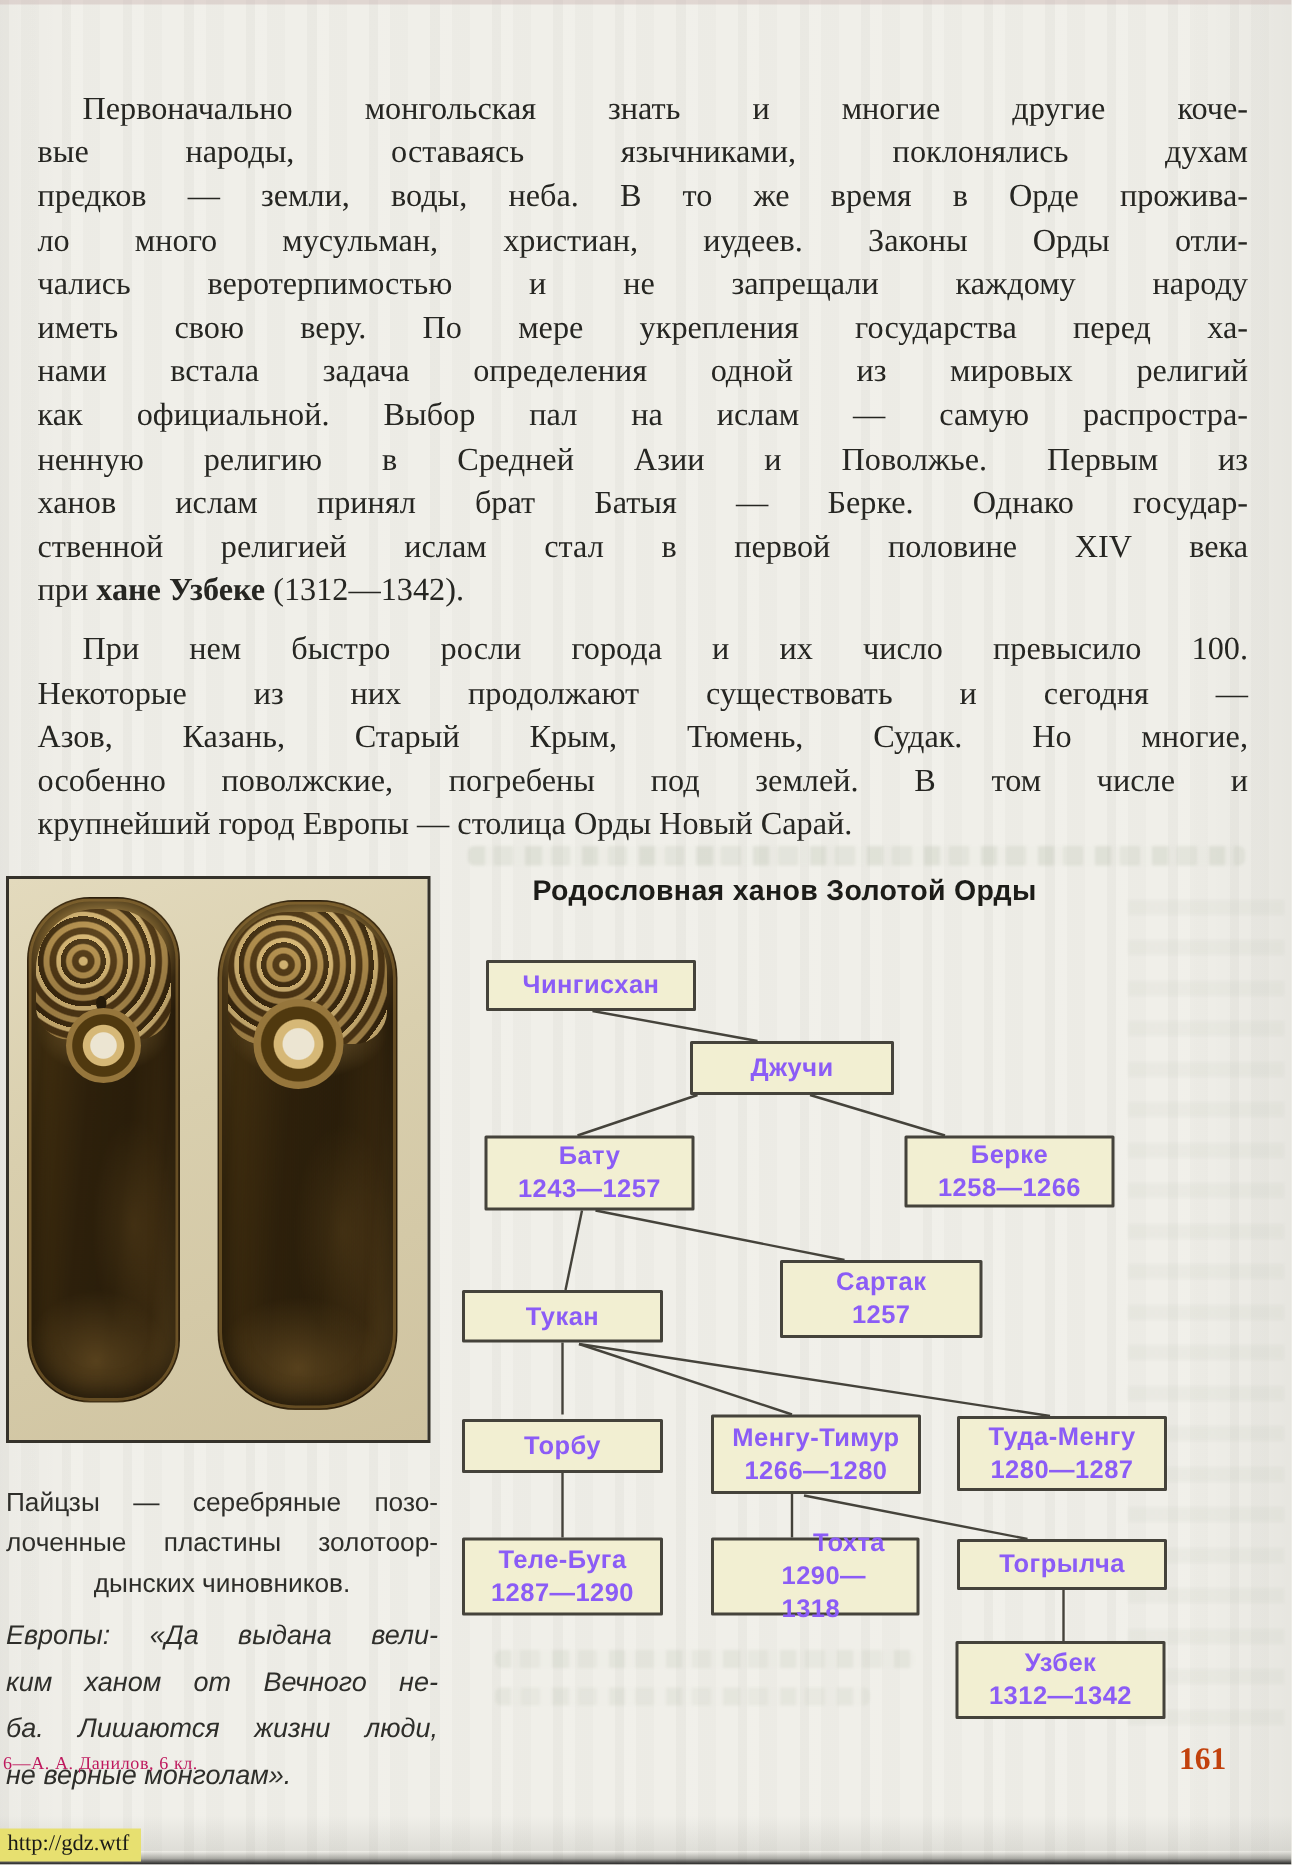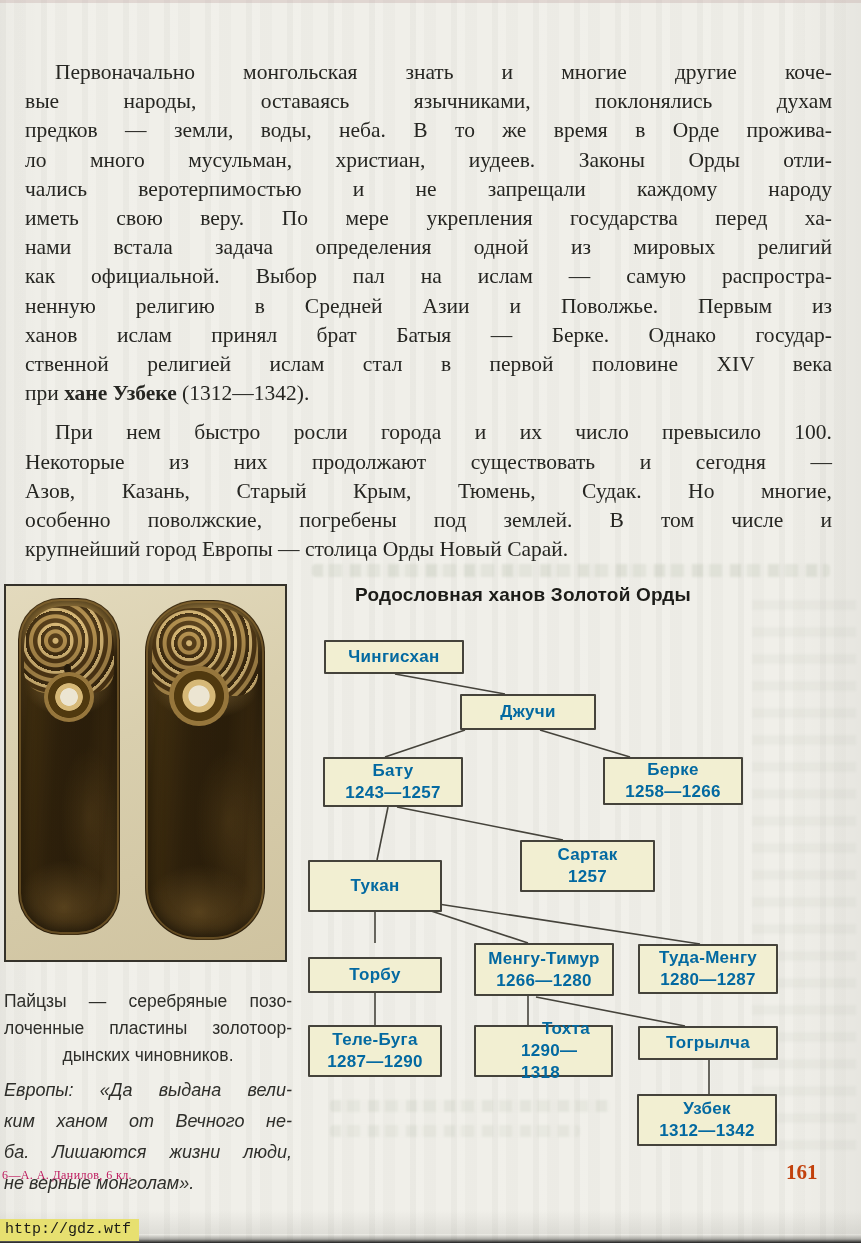--- a/index.html
+++ b/index.html
@@ -78,29 +78,29 @@
   
   .diagram{position:absolute;left:300px;top:582px;width:561px;height:580px;z-index:2;
     font-family:"Liberation Sans", sans-serif;}
   .diagram-title{position:absolute;left:55px;top:2px;font-size:19px;font-weight:bold;color:#1c1c18;letter-spacing:.2px;}
   #tree-lines{position:absolute;left:0;top:0;width:561px;height:580px;pointer-events:none;}
   #tree-lines line{stroke:var(--tree-line,#45433b);stroke-width:1.6;}
   #tree-nodes{position:absolute;inset:0;}
   .tree-node{position:absolute;box-sizing:border-box;
     background:var(--box-fill,#f2efd2);border:2px solid var(--box-border,#45433b);border-radius:1px;
     display:flex;flex-direction:column;justify-content:center;align-items:center;
-    font-weight:bold;font-size:17px;line-height:22px;color:#0369a1;letter-spacing:.3px;}
+    font-weight:bold;font-size:17px;line-height:22px;color:#8b5cf6;letter-spacing:.3px;}
 
   
   .footer-imprint{position:absolute;left:2px;top:1168px;z-index:2;
     font-size:12px;color:#be185d;letter-spacing:.4px;}
   .page-number{position:absolute;left:786px;top:1160px;z-index:2;
     font-family:Liberation Serif, serif;font-size:21px;font-weight:600;color:#c2410c;}
   .watermark{position:absolute;left:0;top:1219px;z-index:6;
-    font-family:Liberation Mono, monospace;font-size:15px;color:#1a1a16;
+    font-family:Liberation Serif, serif;font-size:15px;color:#1a1a16;
     background:#e7e070;padding:2px 8px 3px 5px;}
   .bottom-smudge{position:absolute;left:0;right:0;top:1210px;height:24px;z-index:3;
     background:linear-gradient(to bottom, rgba(140,140,133,0) 0%, rgba(140,140,133,0.18) 100%);}
   .bottom-edge{position:absolute;left:0;right:0;bottom:0;height:9px;z-index:4;
     background:linear-gradient(to bottom, rgba(90,90,85,0) 0%, rgba(90,90,85,0.45) 55%, #202020 100%);}
 </style>
 </head>
 <body>
 
 <div class="page-root">
@@ -182,28 +182,28 @@
           <div>Джучи</div>
         </div>
         <div class="tree-node" style="left: 23px; top: 175px; width: 140px; height: 50px;">
           <div>Бату</div>
           <div>1243—1257</div>
         </div>
         <div class="tree-node" style="left: 303px; top: 175px; width: 140px; height: 48px;">
           <div>Берке</div>
           <div>1258—1266</div>
         </div>
-        <div class="tree-node" style="left: 8px; top: 278px; width: 134px; height: 52px;">
+        <div class="tree-node" style="left: 8px; top: 278px; width: 134px; height: 35px;">
           <div>Тукан</div>
         </div>
         <div class="tree-node" style="left: 220px; top: 258px; width: 135px; height: 52px;">
           <div>Сартак</div>
           <div>1257</div>
         </div>
-        <div class="tree-node" style="left: 8px; top: 375px; width: 134px; height: 36px; justify-content: center;">
+        <div class="tree-node" style="left: 8px; top: 364px; width: 134px; height: 36px; justify-content: center;">
           <div>Торбу</div>
         </div>
         <div class="tree-node" style="left: 174px; top: 361px; width: 140px; height: 53px;">
           <div>Менгу-Тимур</div>
           <div>1266—1280</div>
         </div>
         <div class="tree-node" style="left: 338px; top: 362px; width: 140px; height: 50px;">
           <div>Туда-Менгу</div>
           <div>1280—1287</div>
         </div>

